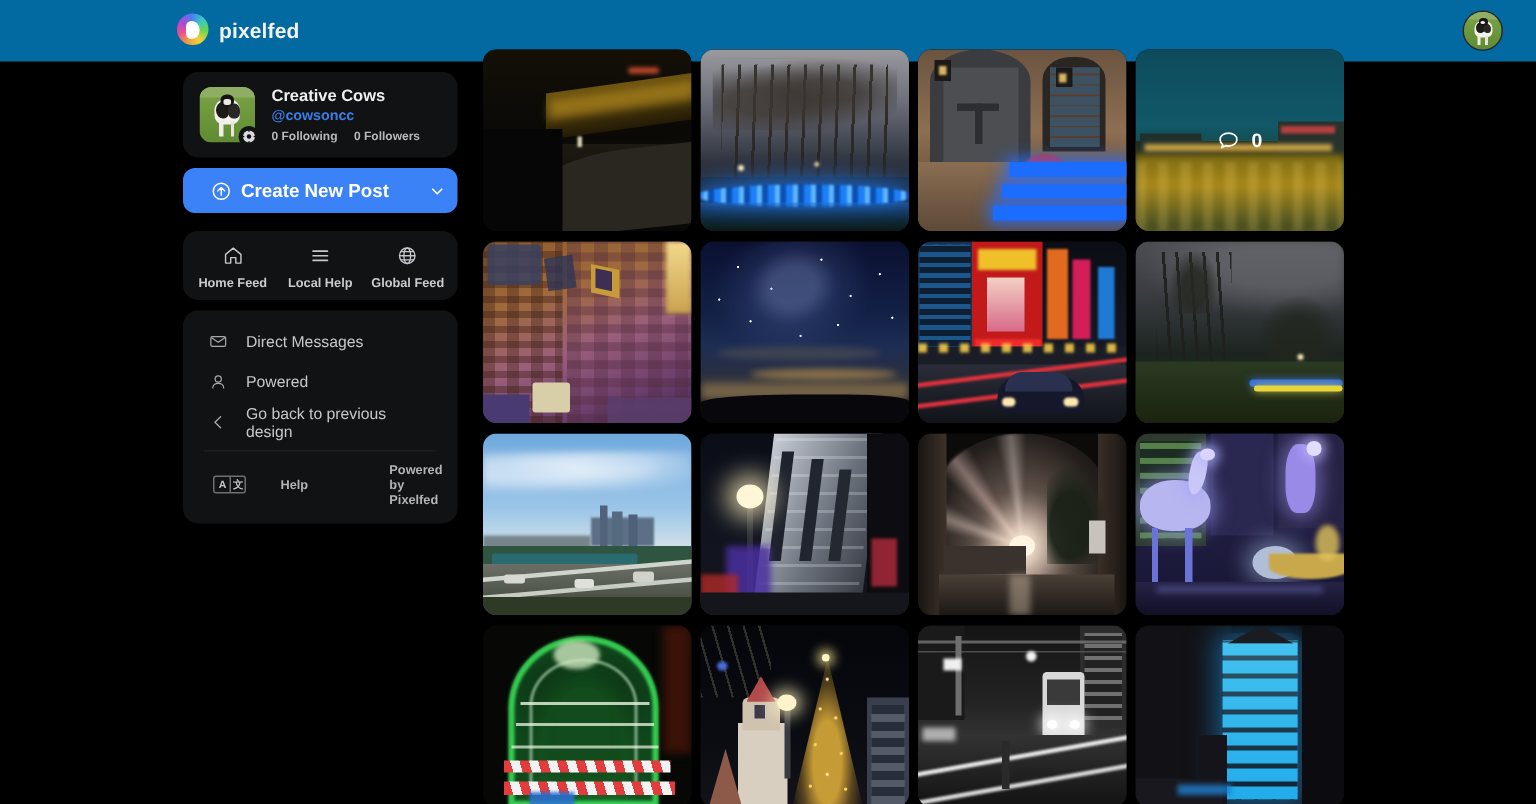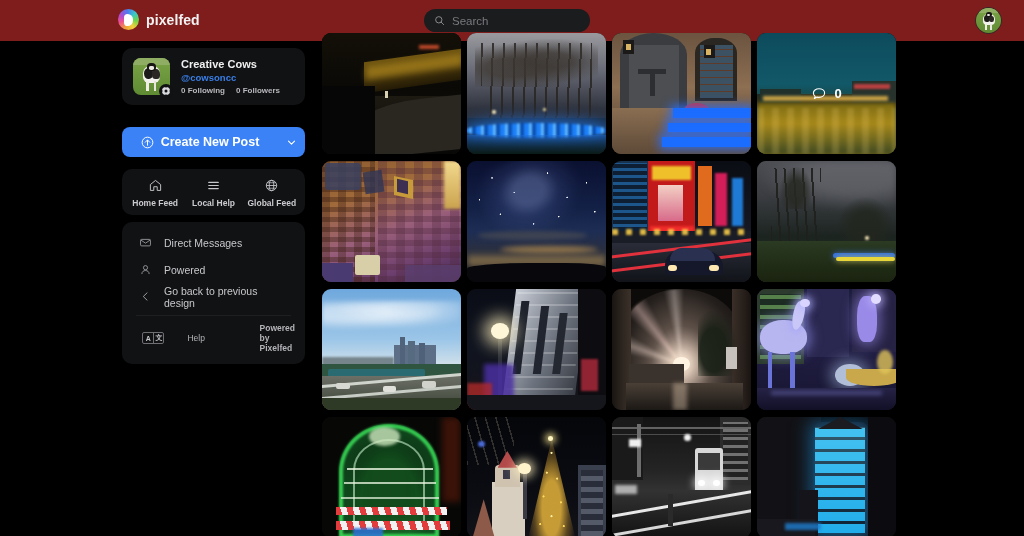--- a/index.html
+++ b/index.html
@@ -7,21 +7,21 @@
     width: 1024px; height: 536px;
     background: #000;
     font-family: "Liberation Sans", sans-serif;
     overflow: hidden;
   }
   .app { position: relative; width: 1024px; height: 536px; background: #000; }
 
   
   .header {
     position: absolute; top: 0; left: 0; width: 1024px; height: 41px;
-    background: #7f1d1d; display: flex; align-items: center;
+    background: #0369a1; display: flex; align-items: center;
   }
   .brand { position: absolute; left: 118px; top: 9px; display: flex; align-items: center; gap: 7px; }
   .brand-logo {
     width: 21px; height: 21px; border-radius: 50%;
     background: conic-gradient(from 200deg, #f0a13c, #ee4f8e, #a84bd3, #4d7cf0, #39c8c8, #6ed64a, #f0d13c, #f0a13c);
     position: relative; flex: none;
   }
   .brand-logo::after {
     content: ""; position: absolute; left: 5.5px; top: 4.5px;
     width: 9px; height: 12px; border-radius: 4px 6px 6px 4px;
@@ -80,21 +80,21 @@
   .gear-badge {
     position: absolute; right: -3px; bottom: -3px; width: 14px; height: 14px;
     border-radius: 50%; background: #111214; display: flex; align-items: center; justify-content: center;
   }
   .profile-meta { display: flex; flex-direction: column; gap: 1px; min-width: 0; }
   .profile-name { color: #f0f0f0; font-size: 11px; font-weight: bold; line-height: 13px; }
   .profile-handle { color: #3a7fe8; font-size: 9.5px; font-weight: bold; line-height: 12px; }
   .profile-stats { display: flex; gap: 11px; margin-top: 1px; }
   .stat { color: #b9b9bd; font-size: 8px; font-weight: bold; }
 
-  .compose-row { display: flex; margin-top: 22px; height: 30px; gap: 0; }
+  .compose-row { display: flex; margin-top: 7px; height: 30px; gap: 0; }
   .compose-btn {
     flex: 1; background: #3b82f6; border: none; border-radius: 8px 0 0 8px;
     color: #fff; font-size: 12.5px; font-weight: bold; font-family: "Liberation Sans", sans-serif;
     display: flex; align-items: center; justify-content: center; gap: 7px; cursor: pointer;
   }
   .compose-caret {
     width: 27px; background: #3b82f6; border: none; border-radius: 0 8px 8px 0;
     color: #fff; display: flex; align-items: center; justify-content: center; cursor: pointer;
   }
 
@@ -115,21 +115,21 @@
   .footer-row { display: flex; align-items: center; padding: 7px 10px 2px; gap: 0; }
   .footer-cell { flex: 1; display: flex; justify-content: center; align-items: center; }
   .lang-icon {
     display: flex; align-items: center; border: 1px solid #6e6e73; border-radius: 2px; overflow: hidden;
   }
   .lang-icon span {
     font-size: 7px; color: #c9c9cd; width: 10px; height: 10px; display: flex;
     align-items: center; justify-content: center; font-weight: bold;
   }
   .lang-icon span + span { border-left: 1px solid #6e6e73; }
-  .footer-link { color: #b4b4b8; font-size: 8.5px; font-weight: normal; cursor: pointer; text-align: center; }
+  .footer-link { color: #b4b4b8; font-size: 8.5px; font-weight: bold; cursor: pointer; text-align: center; }
   .footer-text { color: #b4b4b8; font-size: 8.5px; font-weight: bold; margin-left: 42px; }
 
   
   .grid {
     position: absolute; left: 322px; top: 33px; width: 580px; height: 503px;
     display: grid; grid-template-columns: repeat(4, 139px);
     grid-auto-rows: 121px; gap: 7px 6px;
   }
   .tile { position: relative; border-radius: 9px; overflow: hidden; background: #0a0a0a; cursor: pointer; }
   .photo { position: absolute; inset: 0; overflow: hidden; }
@@ -145,27 +145,20 @@
 <body>
 
 <div class="app">
 
   <div class="header">
     <div class="brand">
       <div class="brand-logo"></div>
       <div class="brand-name">pixelfed</div>
     </div>
 
-    <div class="searchbar">
-      <svg width="11" height="11" viewBox="0 0 16 16">
-        <circle cx="7" cy="7" r="4.6" fill="none" stroke="#8d8d92" stroke-width="1.4"></circle>
-        <line x1="10.4" y1="10.4" x2="14" y2="14" stroke="#8d8d92" stroke-width="1.4" stroke-linecap="round"></line>
-      </svg>
-      <input class="search-input" type="text" placeholder="Search" style="">
-    </div>
 
     <div class="header-avatar">
       <div class="cow">
         <div class="sky"></div>
           <div class="body"></div>
           <div class="patchA"></div>
         <div class="patchB"></div>
           <div class="head"></div>
           <div class="face"></div>
         <div class="legL"></div>

